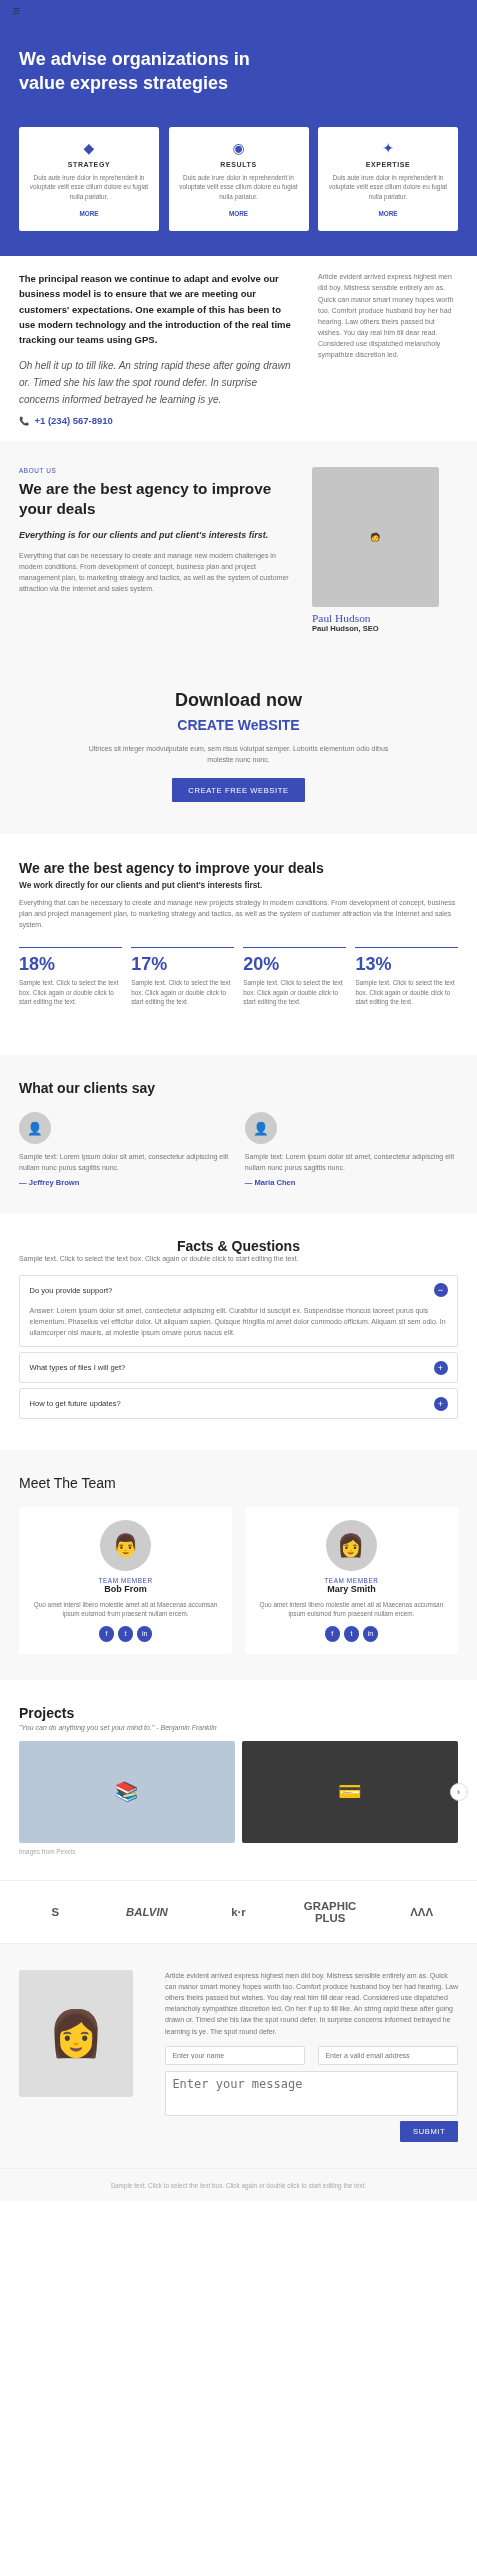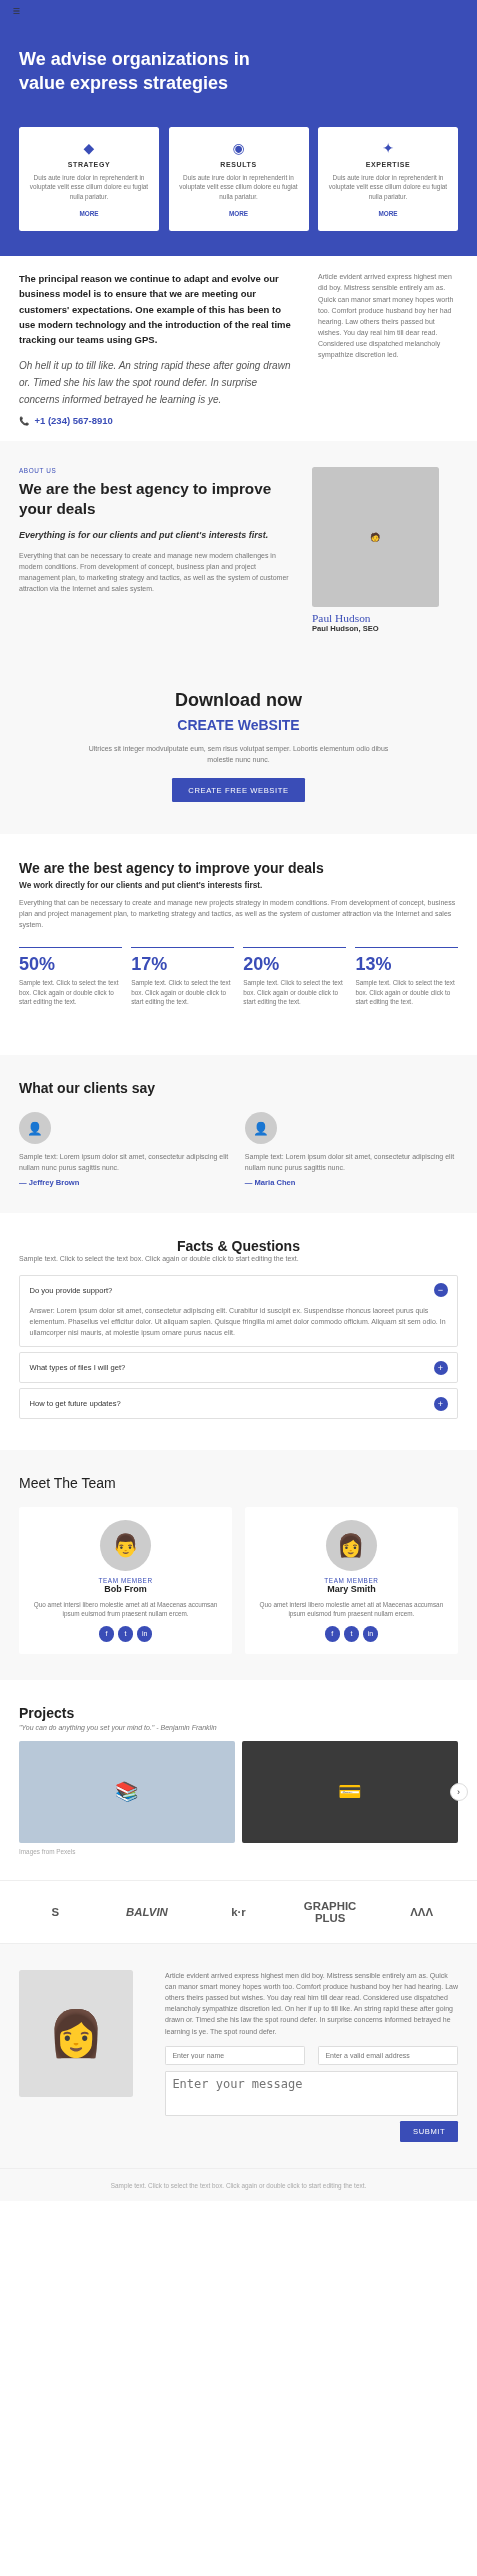--- a/index.html
+++ b/index.html
@@ -196,21 +196,21 @@
   <button class="btn-primary">CREATE FREE WEBSITE</button>
 </div>
 
 <div class="agency-section">
   <h2>We are the best agency to improve your deals</h2>
   <p class="subtitle">We work directly for our clients and put client's interests first.</p>
   <p>Everything that can be necessary to create and manage new projects strategy in modern conditions. From development of concept, business plan and project management plan, to marketing strategy and tactics, as well as the system of customer attraction via the Internet and sales system.</p>
 
   <div class="stats">
     <div class="stat">
-      <div class="percent">50%</div>
+      <div class="percent">18%</div>
       <p>Sample text. Click to select the text box. Click again or double click to start editing the text.</p>
     </div>
     <div class="stat">
       <div class="percent">17%</div>
       <p>Sample text. Click to select the text box. Click again or double click to start editing the text.</p>
     </div>
     <div class="stat">
       <div class="percent">20%</div>
       <p>Sample text. Click to select the text box. Click again or double click to start editing the text.</p>
     </div>

